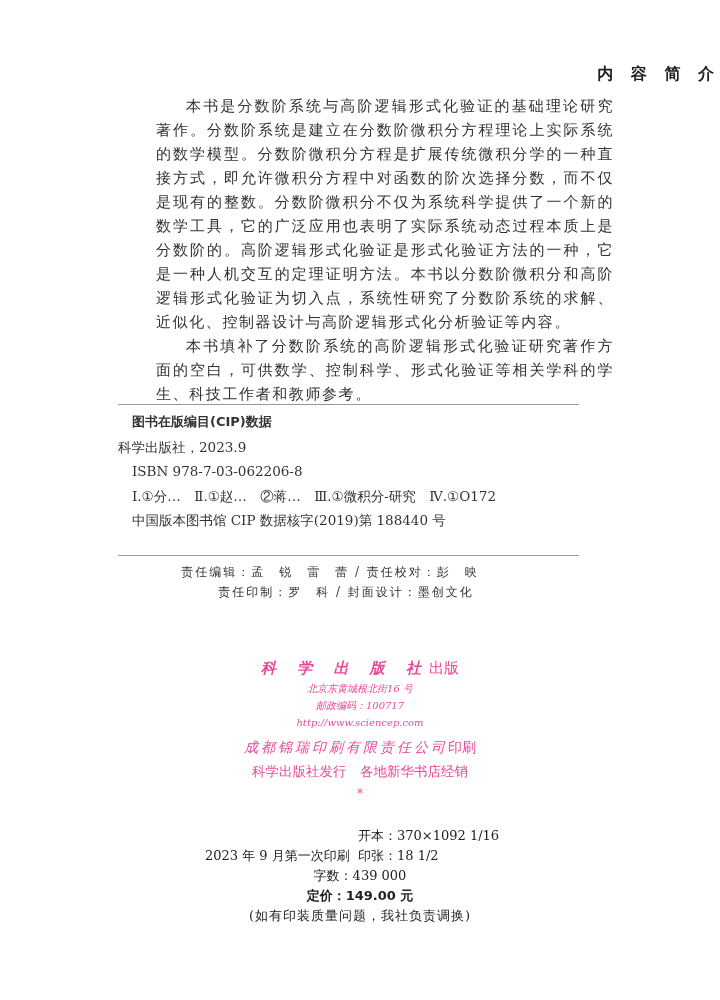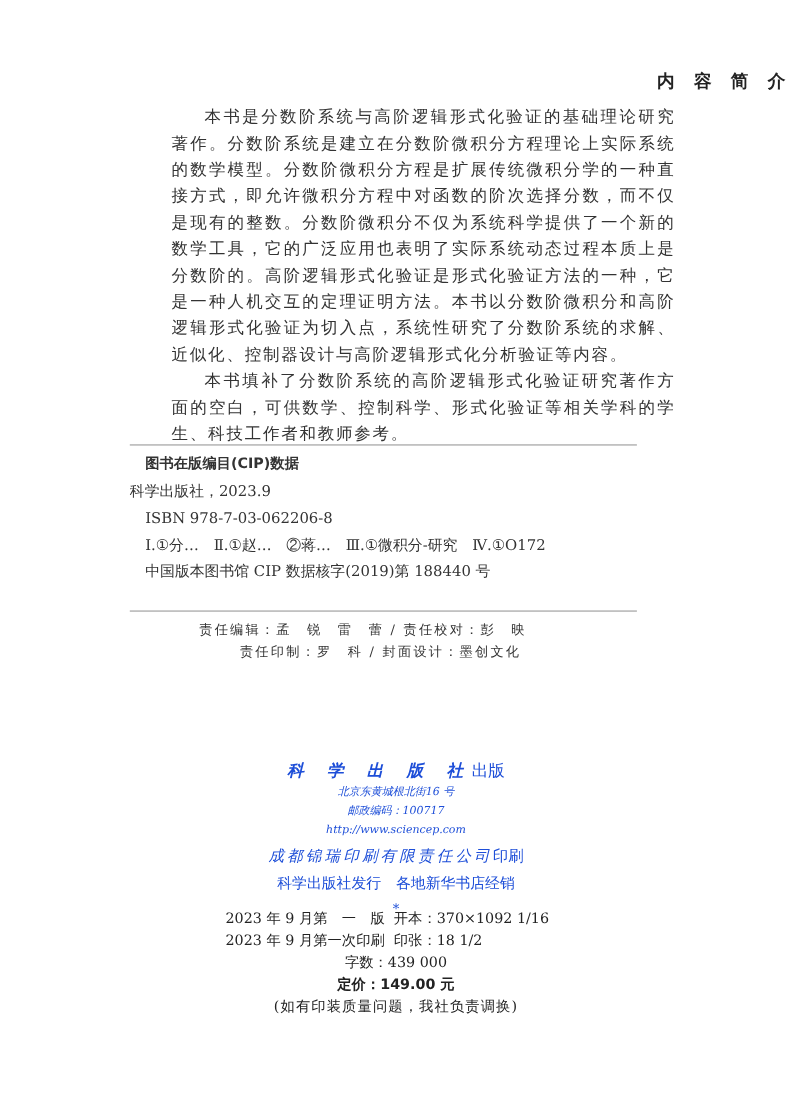--- a/index.html
+++ b/index.html
@@ -11,21 +11,21 @@
   .intro { left:128px; width:458px; top:94px; font-size:15px; line-height:24px; text-align:justify; letter-spacing:1.6px; color:#333;margin-left:28px; }
   .intro p { margin:0; text-indent:30px; }
   .rule { left:118px; width:461px; height:0; border-top:1px solid #999; }
   .cip { left:118px; width:470px; top:410px; font-size:13.5px; line-height:24.5px; color:#333; }
   .cip .line { white-space:nowrap; }
   .cip .ind { padding-left:14px; }
   .cip .head { font-family:"DejaVu Sans","Liberation Sans",sans-serif; font-weight:bold; font-size:13px; }
   .credits { left:0; width:600px; top:562px; text-align:center; font-size:12px; line-height:20px; letter-spacing:2px; color:#333; }
   .credits .l1 { padding-left:60px; }
   .credits .l2 { padding-left:92px; }
-  .pub { left:0; width:720px; top:688px; text-align:center; color:#1d4ed8; }
+  .pub { left:0; width:720px; top:656px; text-align:center; color:#ec4899; }
   .pub .pubname { font-size:15px; line-height:24px; }
   .pub .pubname .callig { font-style:italic; font-weight:bold; letter-spacing:8px; }
   .pub .small { font-size:10px; line-height:17px;font-style:italic; }
   .pub .printer { font-size:14px; line-height:24px; margin-top:4px; }
   .pub .printer .callig { font-style:italic; font-weight:normal; letter-spacing:3px; }
   .pub .dist { font-size:13.5px; line-height:24px; }
   .pub .star { font-size:12px; line-height:14px; margin-top:4px; }
   .specs { left:0; width:720px; top:826px; font-size:13px; line-height:20px; color:#222; }
   .specs .row { position:relative; height:20px; }
   .specs .c1 { position:absolute; left:205px; white-space:nowrap; }
@@ -70,21 +70,20 @@
   <div class="small">http://www.sciencep.com</div>
   <div class="printer">
     <span class="callig">成都锦瑞印刷有限责任公司</span><span>印刷</span>
   </div>
   <div class="dist">科学出版社发行　各地新华书店经销</div>
   <div class="star">*</div>
 </div>
 
 <div class="abs specs">
   <div class="row">
-    <span class="c1">2023 年 9 月第　一　版</span>
     <span class="c2">开本：370×1092  1/16</span>
   </div>
   <div class="row">
     <span class="c1">2023 年 9 月第一次印刷</span>
     <span class="c2">印张：18 1/2</span>
   </div>
   <div class="center">字数：439 000</div>
   <div class="center price">定价：149.00 元</div>
   <div class="center note">(如有印装质量问题，我社负责调换)</div>
 </div>

